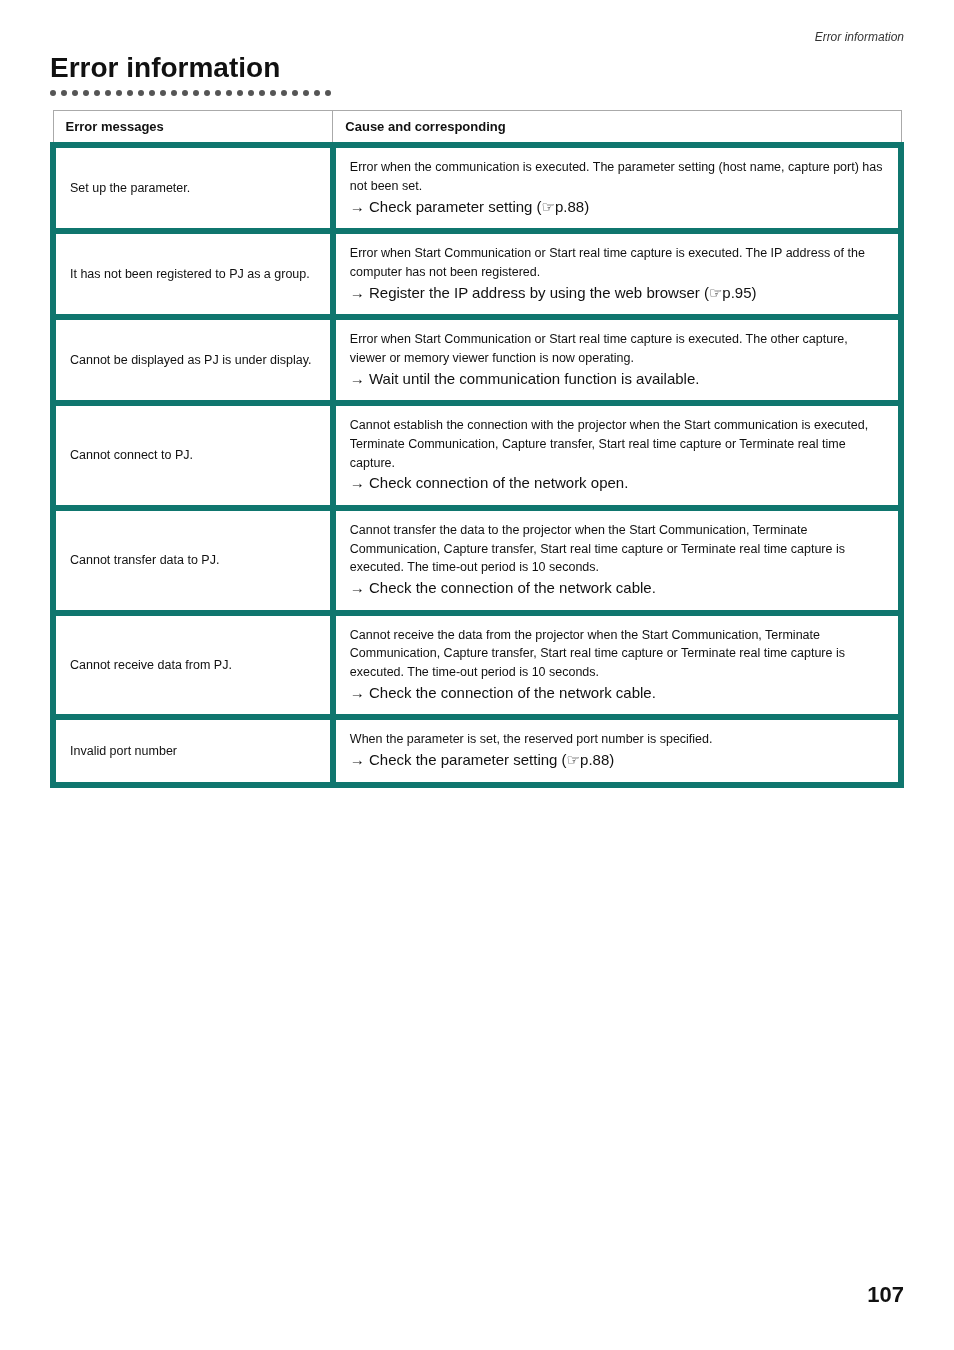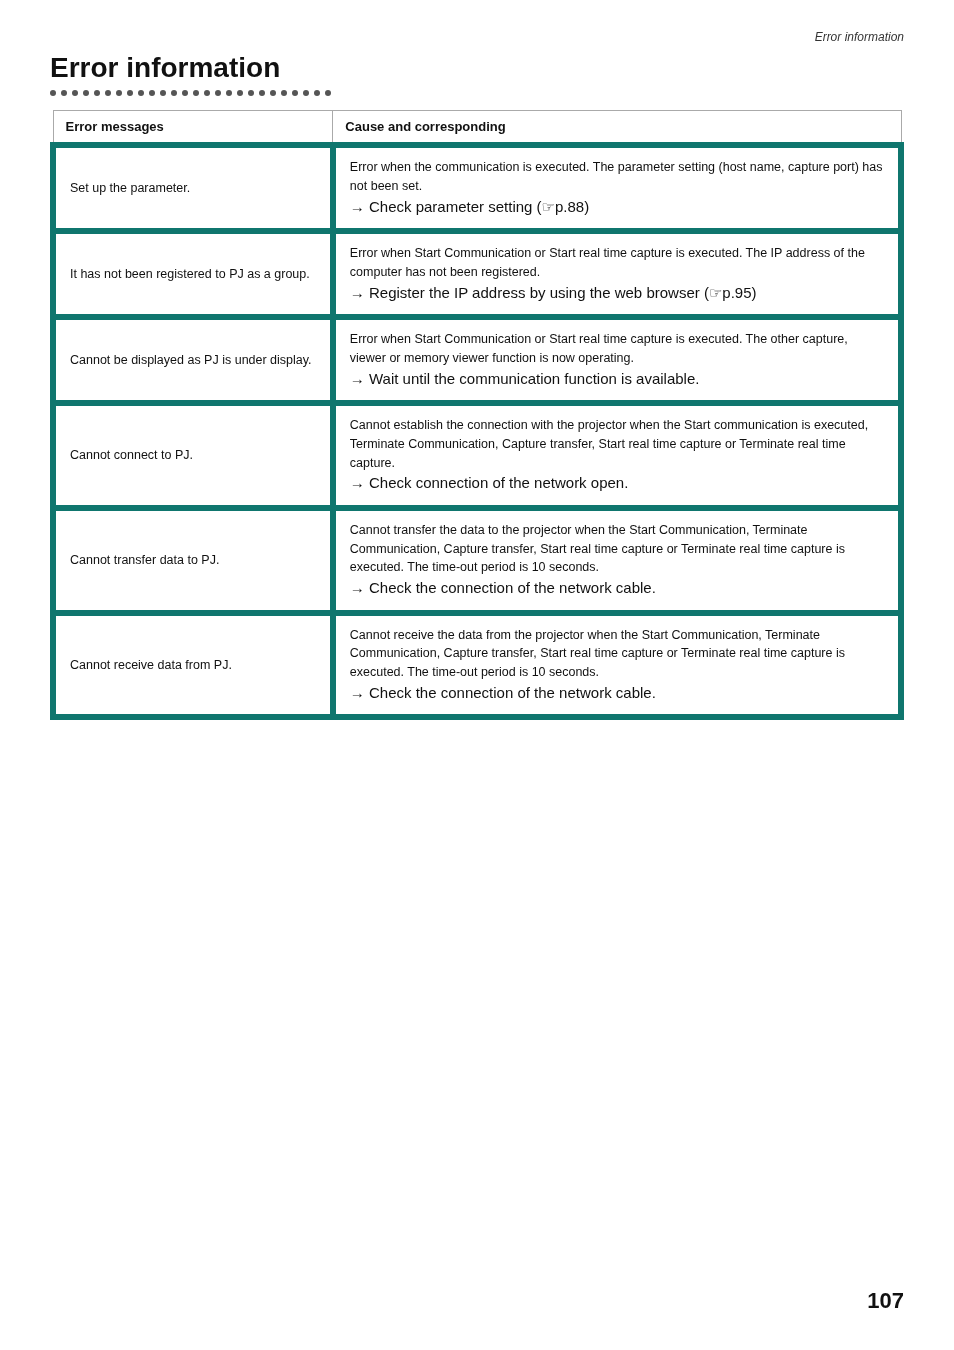--- a/index.html
+++ b/index.html
@@ -78,21 +78,21 @@
     td.cause {
       width: 67%;
     }
 
     .arrow {
       font-size: 15px;
     }
 
     .page-number {
       position: absolute;
-      bottom: 36px;
+      bottom: 42px;
       right: 50px;
       font-size: 22px;
       font-weight: bold;
       color: #111;
     }
   </style>
 </head>
 <body>
 
 <div class="page-header">Error information</div>
@@ -153,16 +153,20 @@
         <td class="cause">Cannot establish the connection with the projector when the Start communication is executed, Terminate Communication, Capture transfer, Start real time capture or Terminate real time capture.<br><span class="arrow">→ Check connection of the network open.</span></td>
       </tr>
       <tr>
         <td class="error-msg">Cannot transfer data to PJ.</td>
         <td class="cause">Cannot transfer the data to the projector when the Start Communication, Terminate Communication, Capture transfer, Start real time capture or Terminate real time capture is executed. The time-out period is 10 seconds.<br><span class="arrow">→ Check the connection of the network cable.</span></td>
       </tr>
       <tr>
         <td class="error-msg">Cannot receive data from PJ.</td>
         <td class="cause">Cannot receive the data from the projector when the Start Communication, Terminate Communication, Capture transfer, Start real time capture or Terminate real time capture is executed.  The time-out period is 10 seconds.<br><span class="arrow">→ Check the connection of the network cable.</span></td>
       </tr>
+      <tr>
+        <td class="error-msg">Invalid port number</td>
+        <td class="cause">When the parameter is set, the reserved port number is specified.<br><span class="arrow">→ Check the parameter setting (☞p.88)</span></td>
+      </tr>
     </tbody>
 </table>
 
 <div class="page-number">107</div>
 
 </body></html>

